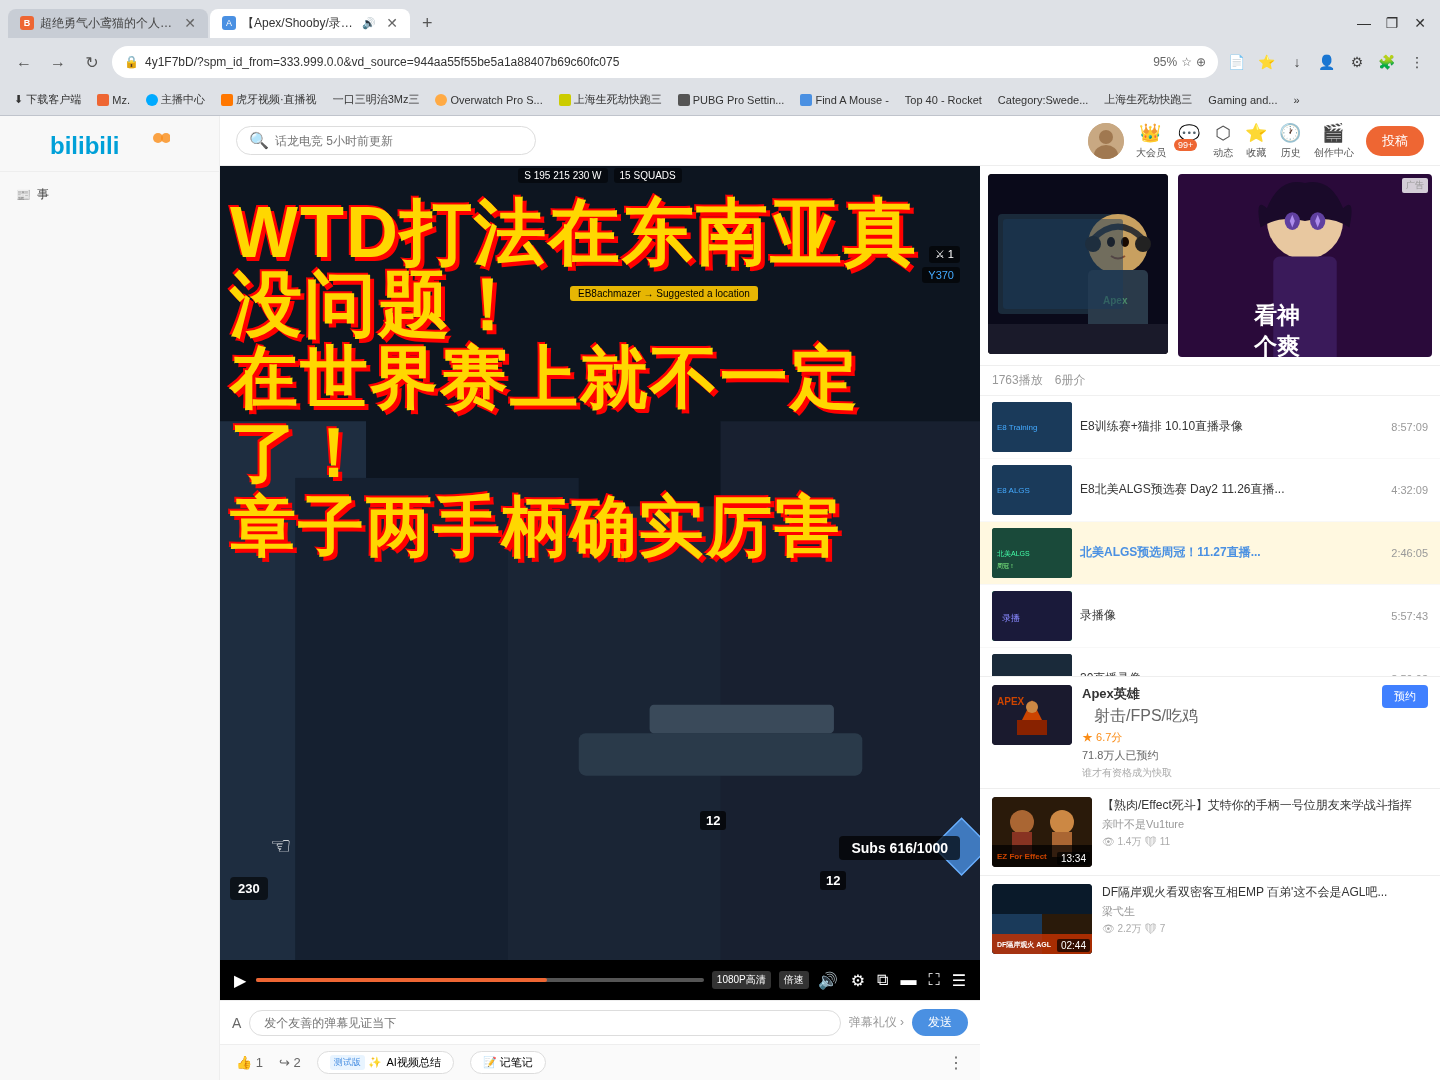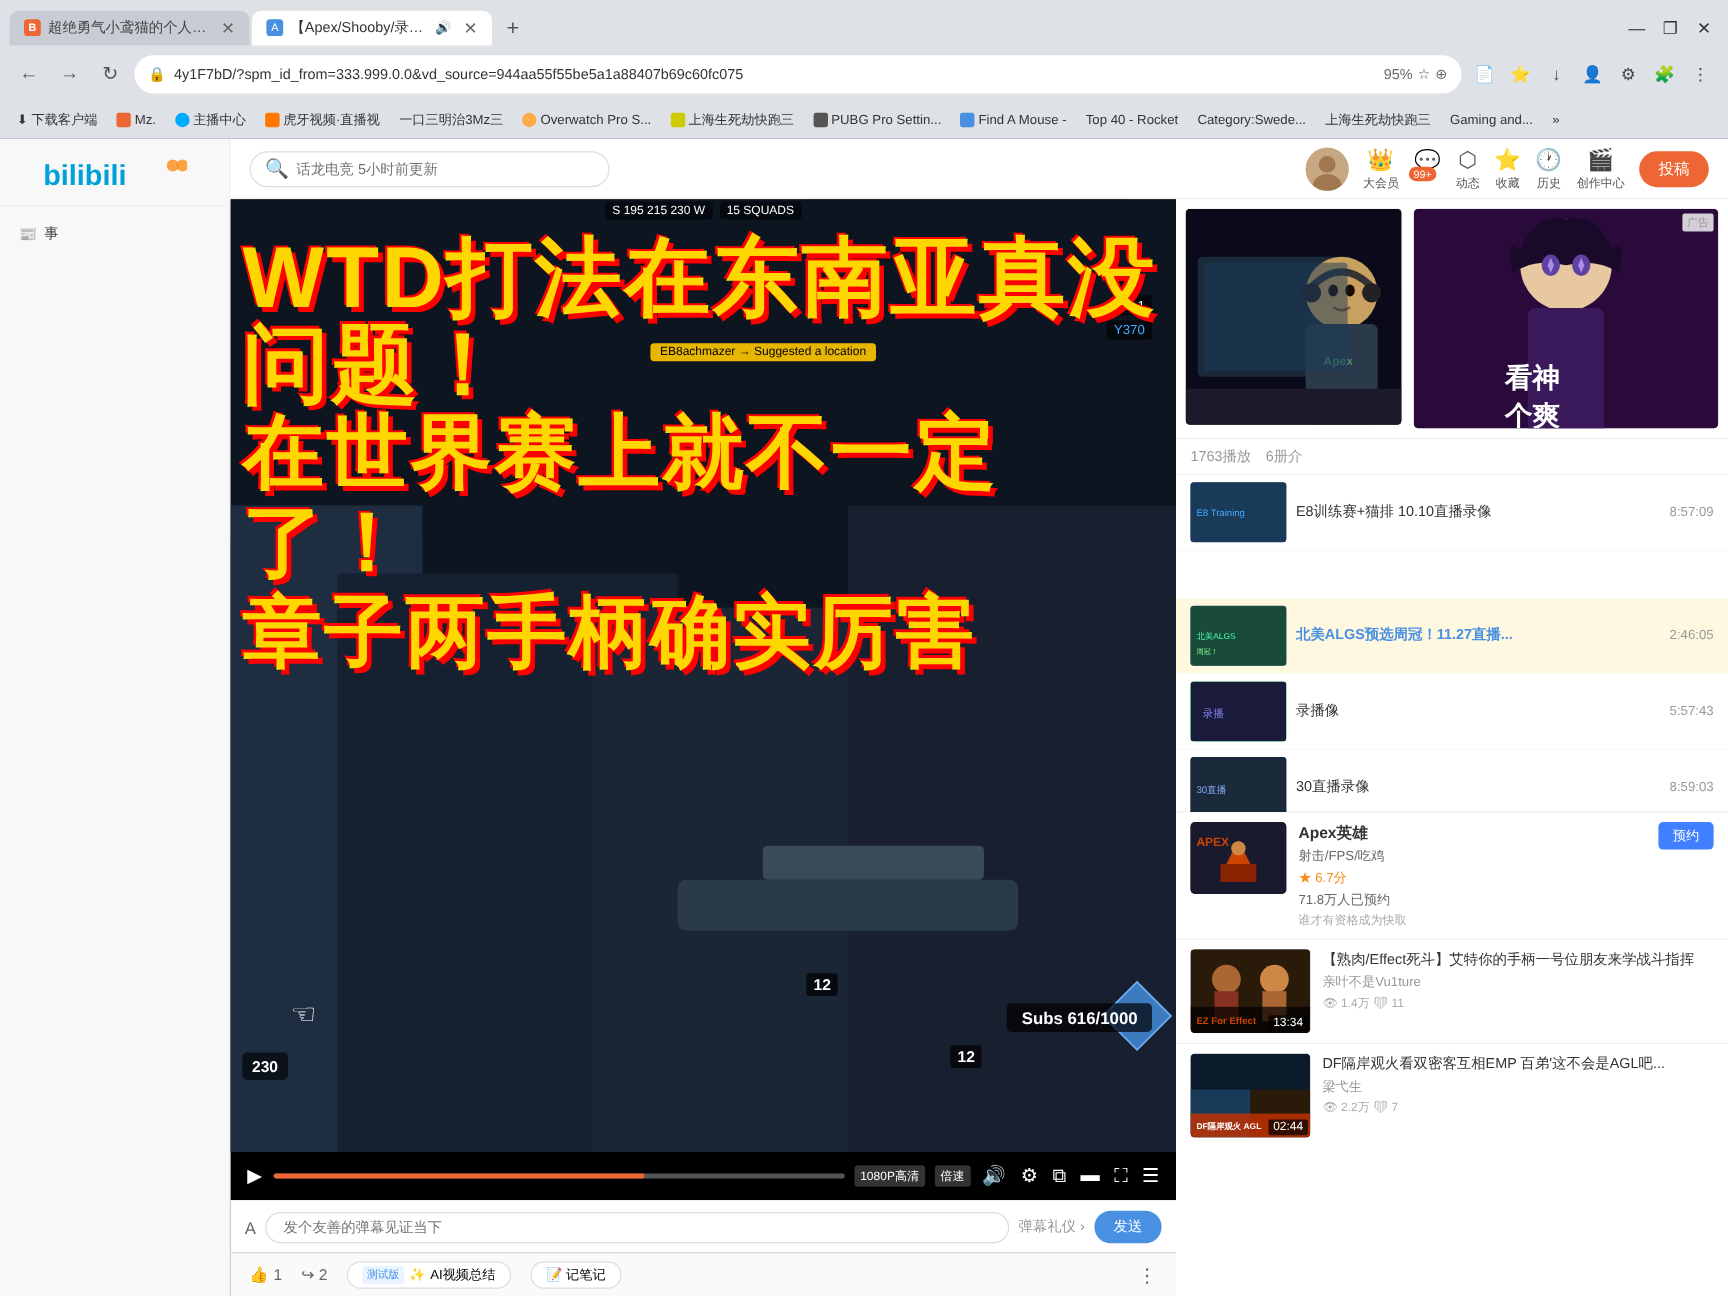--- a/index.html
+++ b/index.html
@@ -28,21 +28,21 @@
     .toolbar-icon { width: 26px; height: 26px; display: flex; align-items: center; justify-content: center; border-radius: 4px; cursor: pointer; font-size: 14px; color: #444; }
 
     
     .bookmarks-bar { display: flex; align-items: center; padding: 2px 8px; background: #dee1e6; gap: 4px; height: 32px; border-bottom: 1px solid #c0c4cc; overflow: hidden; }
     .bookmark-item { display: flex; align-items: center; gap: 3px; padding: 2px 6px; border-radius: 4px; font-size: 11px; color: #333; cursor: pointer; white-space: nowrap; }
 
     
     .main-content { display: flex; height: calc(1080px - 116px); background: white; }
 
     
-    .left-sidebar { width: 192px; background: #f8f8f8; display: flex; flex-direction: column; border-right: 1px solid #eee; flex-shrink: 0; }
+    .left-sidebar { width: 220px; background: #f8f8f8; display: flex; flex-direction: column; border-right: 1px solid #eee; flex-shrink: 0; }
     .sidebar-logo { padding: 10px; display: flex; align-items: center; justify-content: center; border-bottom: 1px solid #eee; }
     .sidebar-menu { display: flex; flex-direction: column; padding: 8px; }
     .sidebar-item { display: flex; align-items: center; gap: 6px; padding: 6px 8px; border-radius: 6px; font-size: 12px; color: #444; cursor: pointer; }
 
     
     .page-area { flex: 1; display: flex; flex-direction: column; overflow: hidden; }
 
     
     .page-topnav { height: 50px; background: #fff; border-bottom: 1px solid #eee; display: flex; align-items: center; padding: 0 16px; gap: 12px; }
     .search-box { display: flex; align-items: center; border: 1px solid #ddd; border-radius: 20px; padding: 4px 12px; flex: 1; max-width: 300px; gap: 6px; }
@@ -88,21 +88,21 @@
     .playlist-thumb { width: 80px; height: 50px; background: #1a1a2e; border-radius: 3px; flex-shrink: 0; display: flex; align-items: center; justify-content: center; overflow: hidden; position: relative; }
     .playlist-info { flex: 1; display: flex; flex-direction: column; gap: 2px; }
     .playlist-title { font-size: 12px; color: #333; line-height: 1.3; }
     .playlist-duration { font-size: 11px; color: #999; text-align: right; flex-shrink: 0; }
 
     
     .apex-section { padding: 8px 12px; border-top: 1px solid #eee; display: flex; gap: 10px; align-items: flex-start; }
     .apex-thumb { width: 80px; height: 60px; background: #1a1a2e; border-radius: 4px; flex-shrink: 0; position: relative; overflow: hidden; }
     .apex-info { flex: 1; display: flex; flex-direction: column; gap: 3px; }
     .apex-title { font-size: 13px; font-weight: bold; color: #333; }
-    .apex-subtitle { font-size: 11px; color: #666; }
+    .apex-subtitle { font-size: 16px; color: #666; margin-left: 12px; }
     .apex-stars { color: #fa8c16; font-size: 11px; }
     .apex-book-btn { background: #4080ff; color: white; padding: 4px 12px; border-radius: 4px; font-size: 11px; cursor: pointer; border: none; flex-shrink: 0; align-self: flex-start; }
 
     
     .effect-item { padding: 8px 12px; display: flex; gap: 10px; border-top: 1px solid #eee; cursor: pointer; }
     .effect-thumb { width: 100px; height: 70px; border-radius: 4px; flex-shrink: 0; position: relative; overflow: hidden; }
     .effect-info { flex: 1; display: flex; flex-direction: column; gap: 3px; }
     .effect-title { font-size: 12px; color: #333; line-height: 1.4; }
     .effect-author { font-size: 11px; color: #999; }
     .effect-stats { font-size: 10px; color: #aaa; }
@@ -470,21 +470,33 @@
               <svg width="80" height="50" viewBox="0 0 80 50">
                   <rect width="80" height="50" fill="#1a3a5a"></rect>
                   <text x="5" y="28" fill="#4af" font-size="8">E8 Training</text>
                 </svg>
             </div>
             <div class="playlist-info">
               <span class="playlist-title">E8训练赛+猫排 10.10直播录像</span>
             </div>
             <span class="playlist-duration">8:57:09</span>
           </div>
-          <div class="playlist-item" style="background:#fff8e0;margin-top:40px;">
+          <div class="playlist-item">
+            <div class="playlist-thumb" style="background:#1a3a5a;">
+              <svg width="80" height="50" viewBox="0 0 80 50">
+                  <rect width="80" height="50" fill="#1a3a5a"></rect>
+                  <text x="5" y="28" fill="#4af" font-size="8">E8 ALGS</text>
+                </svg>
+            </div>
+            <div class="playlist-info">
+              <span class="playlist-title">E8北美ALGS预选赛 Day2 11.26直播...</span>
+            </div>
+            <span class="playlist-duration">4:32:09</span>
+          </div>
+          <div class="playlist-item" style="background:#fff8e0;">
             <div class="playlist-thumb" style="background:#1a4a3a;">
               <svg width="80" height="50" viewBox="0 0 80 50">
                   <rect width="80" height="50" fill="#1a4a3a"></rect>
                   <text x="5" y="28" fill="#4fa" font-size="7">北美ALGS</text>
                   <text x="5" y="40" fill="#8f8" font-size="6">周冠！</text>
                 </svg>
             </div>
             <div class="playlist-info">
               <span class="playlist-title" style="color:#4a90e2;font-weight:bold;">北美ALGS预选周冠！11.27直播...</span>
             </div>

